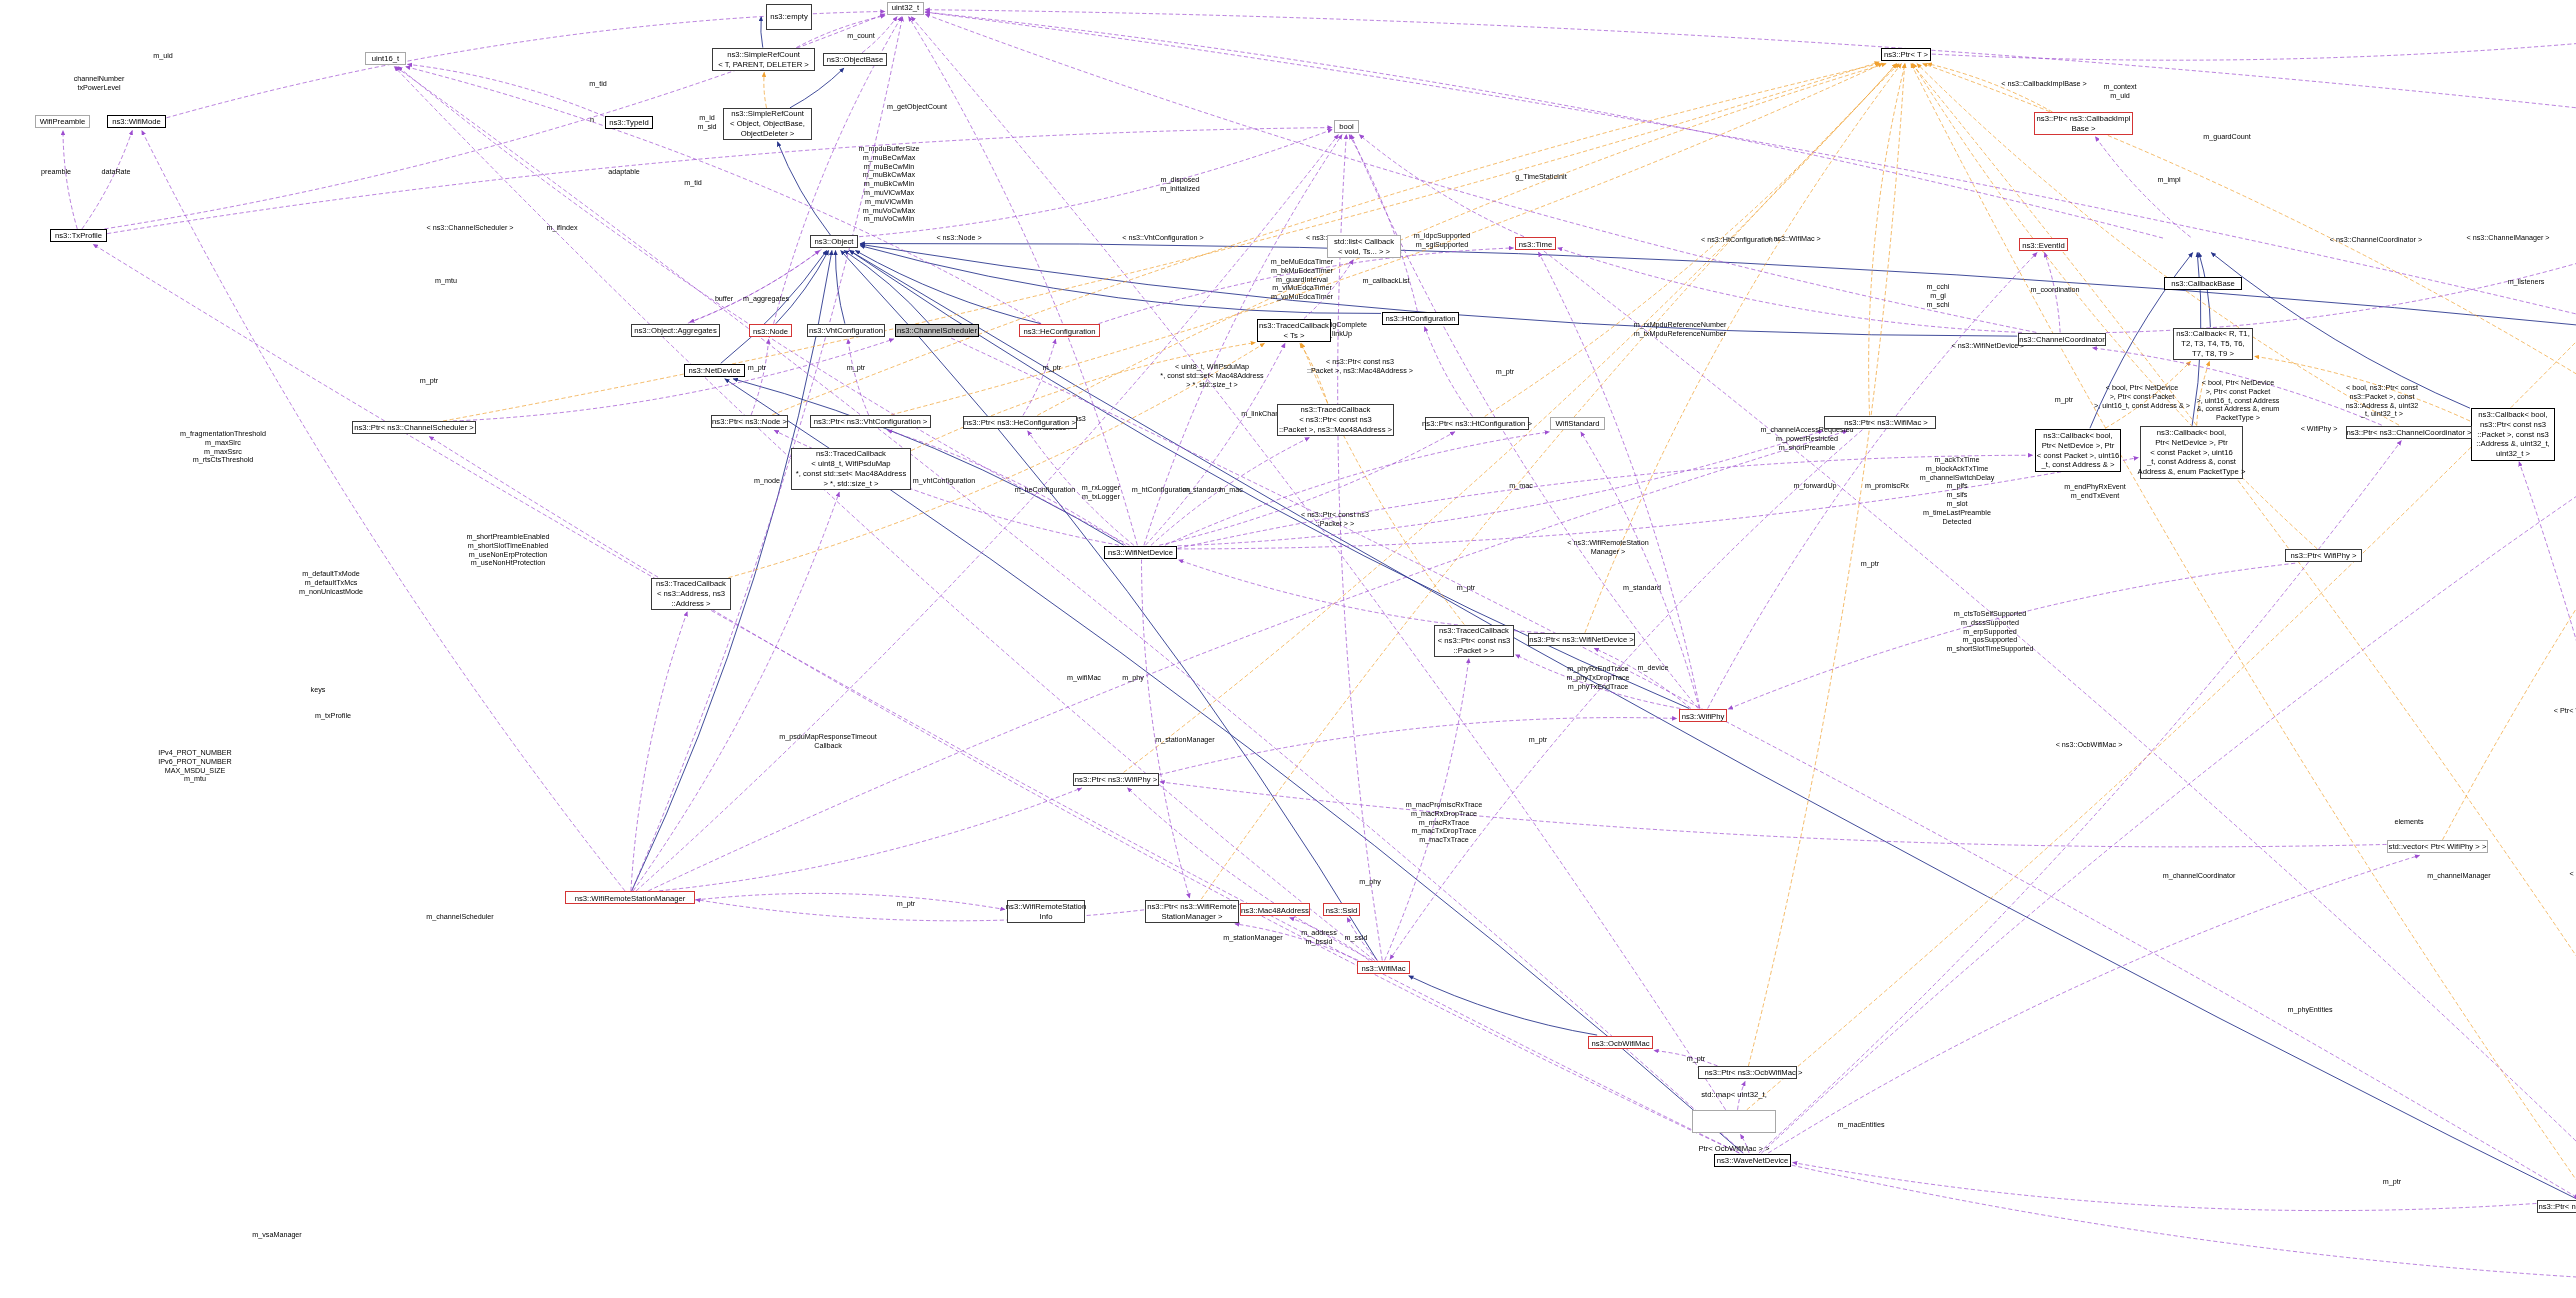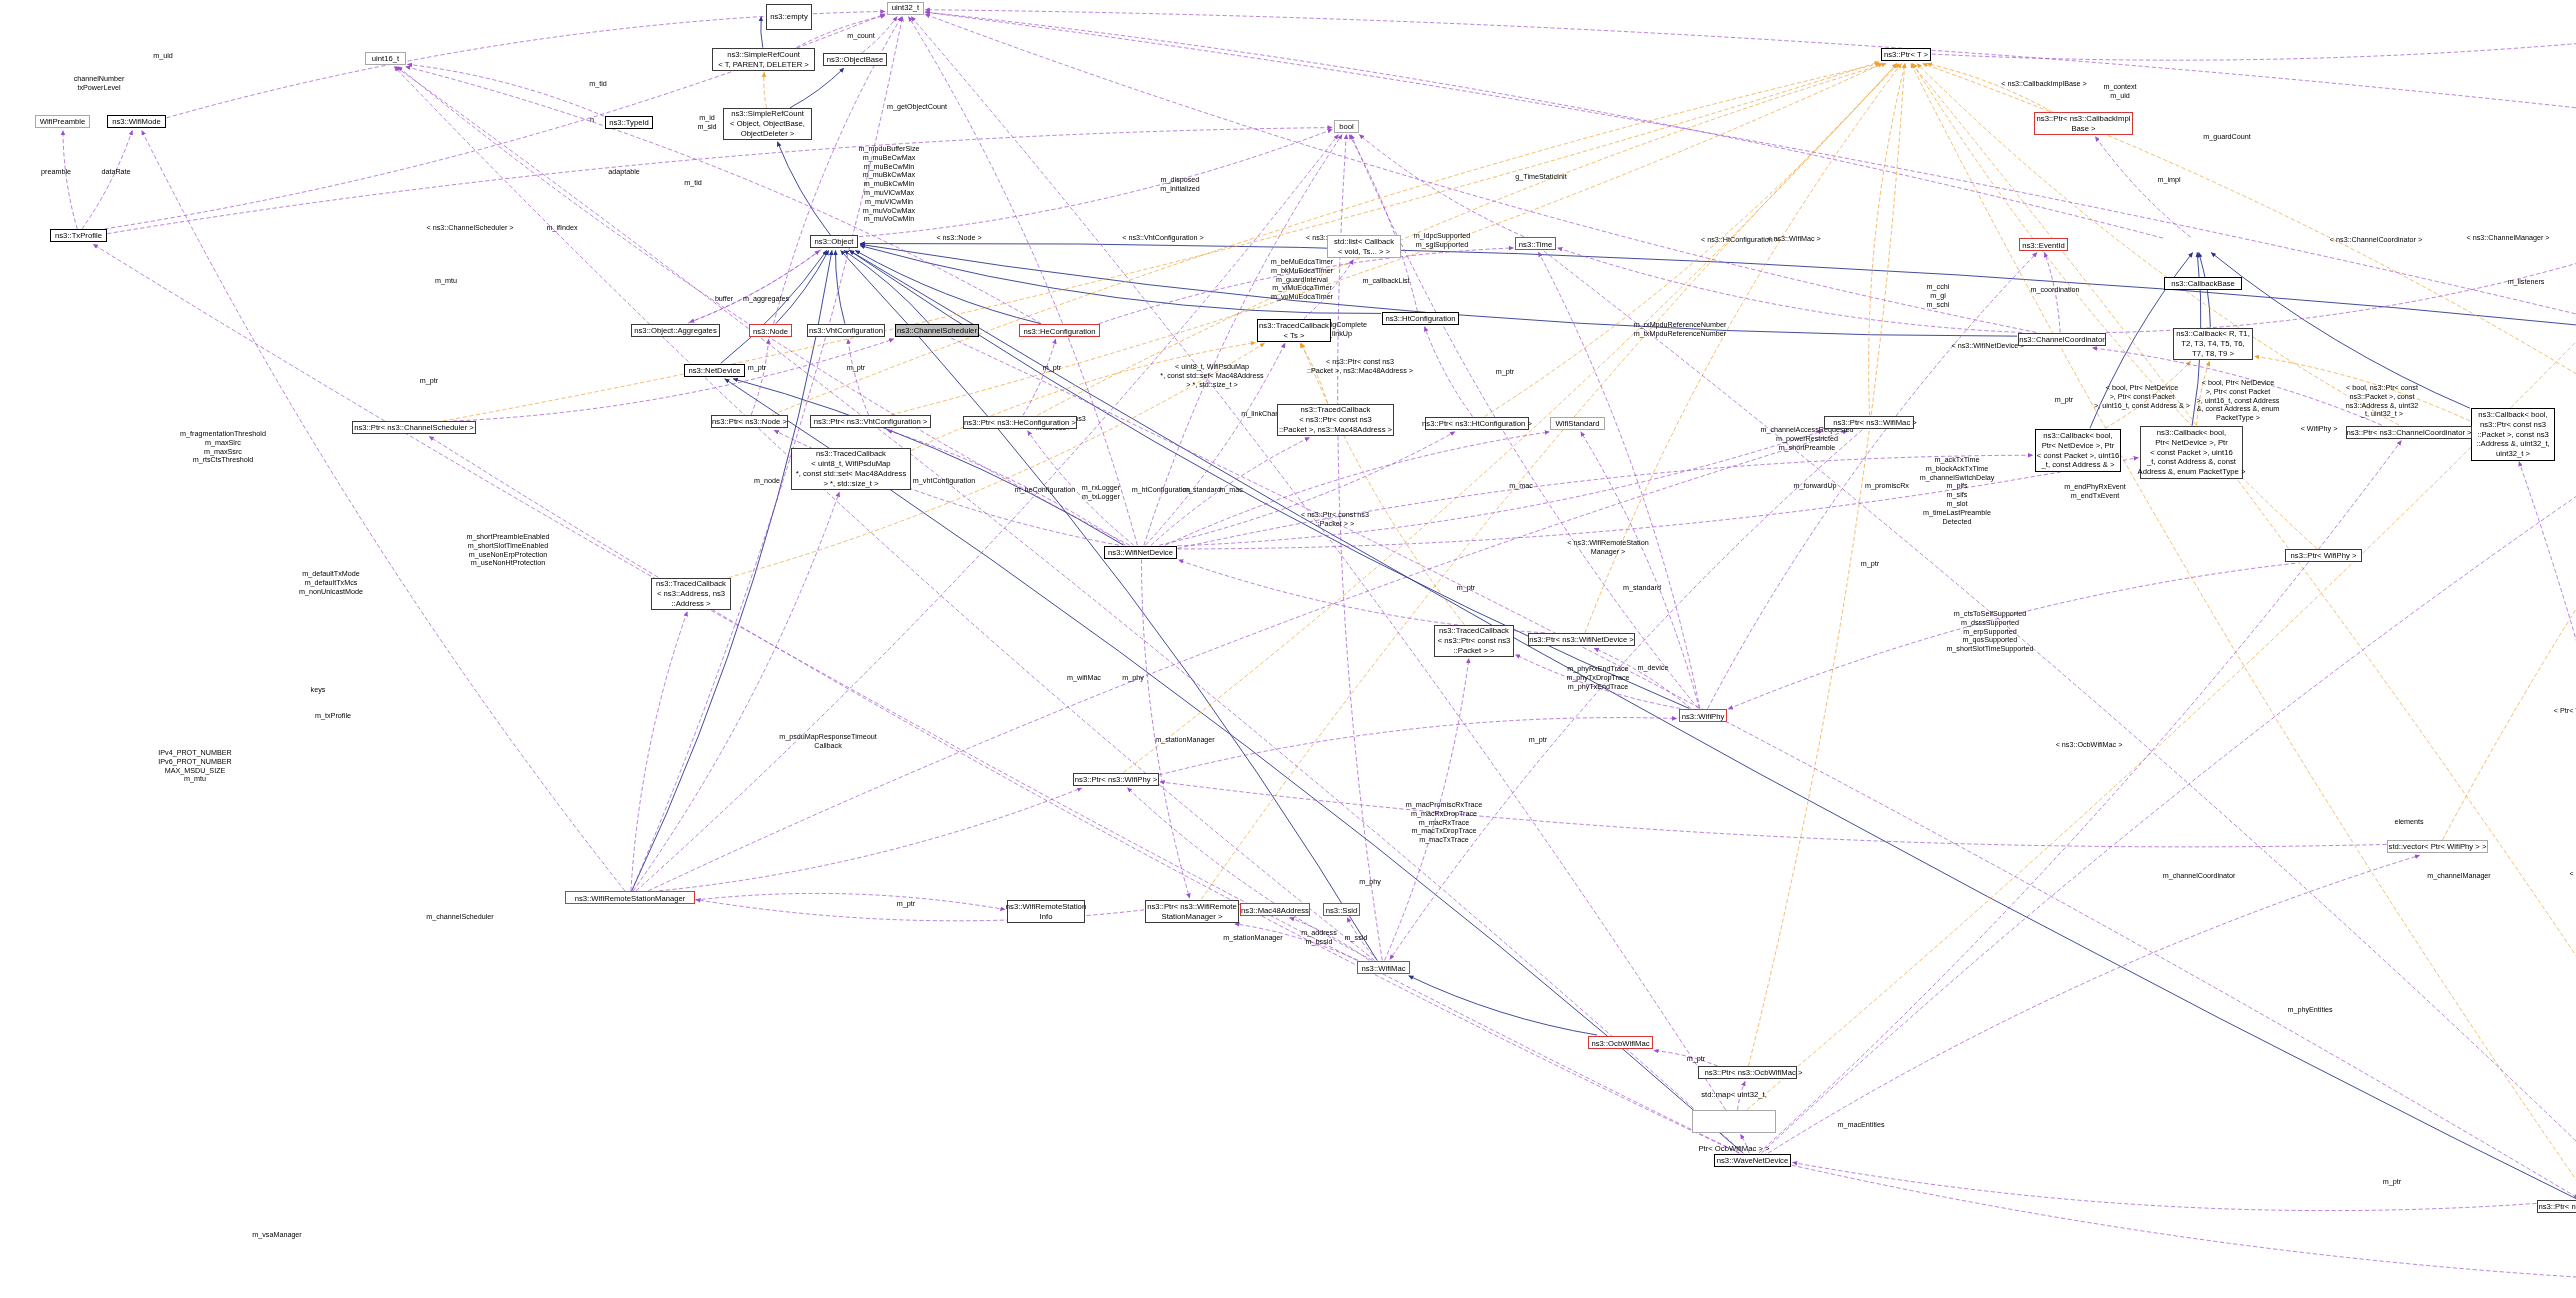--- a/index.html
+++ b/index.html
@@ -257,21 +257,21 @@
       <div>ns3::TracedCallback</div>
       <div>&lt; ns3::Ptr&lt; const ns3</div>
       <div>::Packet &gt;, ns3::Mac48Address &gt;</div>
     </div>
     <div class="node normal" style="left: 1425px; top: 417px; width: 104px; height: 13.4px;">
       <div>ns3::Ptr&lt; ns3::HtConfiguration &gt;</div>
     </div>
     <div class="node light" style="left: 1550px; top: 417px; width: 55px; height: 13.4px;">
       <div>WifiStandard</div>
     </div>
-    <div class="node normal" style="left: 1824px; top: 416px; width: 90px; height: 13.4px; padding-left: 12px;">
+    <div class="node normal" style="left: 1824px; top: 416px; width: 112px; height: 13.4px; padding-left: 12px;">
       <div>ns3::Ptr&lt; ns3::WifiMac &gt;</div>
     </div>
     <div class="node bold" style="left: 1104px; top: 546px; width: 73px; height: 13.4px;">
       <div>ns3::WifiNetDevice</div>
     </div>
     <div class="node bold" style="left: 1257px; top: 319px; width: 74px; height: 23px;">
       <div>ns3::TracedCallback</div>
       <div>&lt; Ts &gt;</div>
     </div>
     <div class="node light" style="left: 1327px; top: 235px; width: 74px; height: 23px;">

